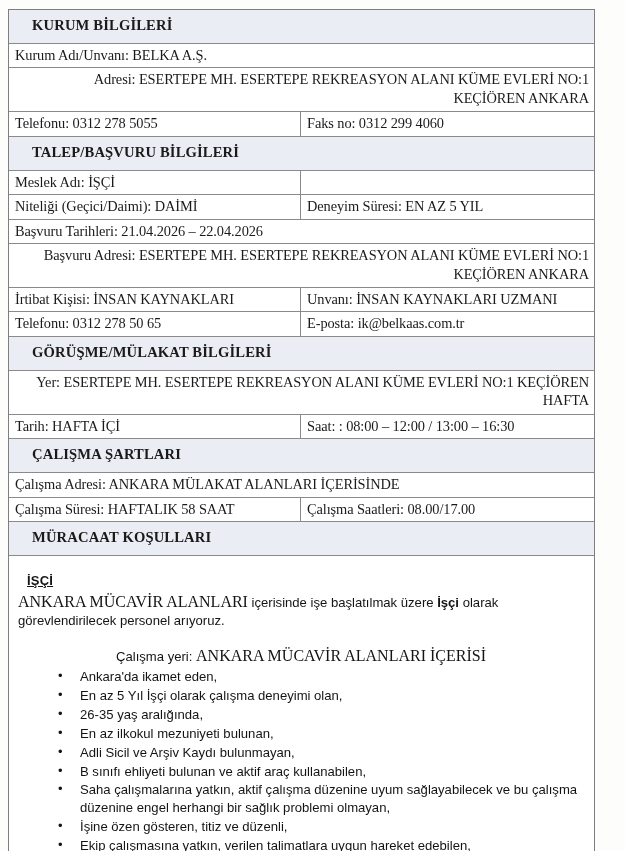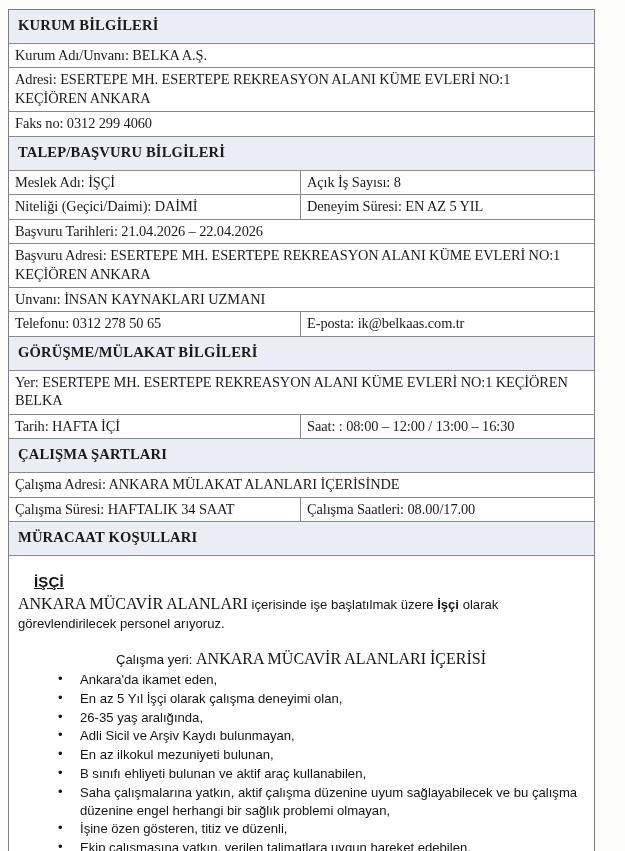--- a/index.html
+++ b/index.html
@@ -43,47 +43,47 @@
     flex: 1 1 auto;
     min-width: 0;
     letter-spacing: -0.1px;
   }
   .cell.left {
     flex: 0 0 292px;
     border-right: 1.1px solid #8a8a8c;
   }
   .cell.full { flex: 1 1 100%; }
   .cell.two-line { padding-bottom: 4px; }
-  .cell .l2 { display: block; }
+  .cell .l2 { display: block; text-align: right; }
 
   
   .sect {
     background: #ebedf4;
     border-bottom: 1.1px solid #8a8a8c;
-    padding: 7px 6px 9px 9px;
+    padding: 7px 6px 9px 23px;
     font-family: "Liberation Serif", serif;
     font-weight: bold;
     font-size: 14.6px;
     letter-spacing: 0.15px;
   }
 
   
   .body-block {
     padding: 16px 10px 14px 9px;
     font-family: "Liberation Sans", sans-serif;
     font-size: 13.1px;
     line-height: 1.36;
     color: #141414;
   }
   .job-title {
     font-weight: bold;
     text-decoration: underline;
-    font-size: 15px;
+    font-size: 13px;
     letter-spacing: 0.2px;
-    margin: 0 0 1px 16px;
+    margin: 0 0 1px 9px;
   }
   .intro { margin: 0 0 15px 0; max-width: 520px; }
   .serif { font-family: "Liberation Serif", serif; font-size: 16px; }
   .bold-u { font-weight: bold; }
   .workplace { margin: 12px 0 1px 0; text-align: center; }
   ul.reqs {
     margin: 0;
     padding: 0 0 0 40px;
     list-style: none;
   }
@@ -116,95 +116,96 @@
     </div>
 
     <div class="row">
       <div class="cell full two-line">
         <span class="l2">Adresi: ESERTEPE MH. ESERTEPE REKREASYON ALANI KÜME EVLERİ NO:1</span>
         <span class="l2">KEÇİÖREN ANKARA</span>
       </div>
     </div>
 
     <div class="row">
+      <div class="cell left">Telefonu: 0312 278 5055</div>
       <div class="cell">Faks no: 0312 299 4060</div>
     </div>
 
     <div class="sect">TALEP/BAŞVURU BİLGİLERİ</div>
 
     <div class="row">
       <div class="cell left">Meslek Adı: İŞÇİ</div>
-      <div class="cell">Açık İş Sayısı: 8</div>
     </div>
 
     <div class="row">
       <div class="cell left">Niteliği (Geçici/Daimi): DAİMİ</div>
       <div class="cell">Deneyim Süresi: EN AZ 5 YIL</div>
     </div>
 
     <div class="row">
       <div class="cell full">Başvuru Tarihleri: 21.04.2026 – 22.04.2026</div>
     </div>
 
     <div class="row">
       <div class="cell full two-line">
         <span class="l2">Başvuru Adresi: ESERTEPE MH. ESERTEPE REKREASYON ALANI KÜME EVLERİ NO:1</span>
         <span class="l2">KEÇİÖREN ANKARA</span>
       </div>
     </div>
 
     <div class="row">
+      <div class="cell left">İrtibat Kişisi: İNSAN KAYNAKLARI</div>
       <div class="cell">Unvanı: İNSAN KAYNAKLARI UZMANI</div>
     </div>
 
     <div class="row">
       <div class="cell left">Telefonu: 0312 278 50 65</div>
       <div class="cell">E-posta: ik@belkaas.com.tr</div>
     </div>
 
     <div class="sect">GÖRÜŞME/MÜLAKAT BİLGİLERİ</div>
 
     <div class="row">
       <div class="cell full two-line">
         <span class="l2">Yer: ESERTEPE MH. ESERTEPE REKREASYON ALANI KÜME EVLERİ NO:1 KEÇİÖREN</span>
-        <span class="l2">BELKA</span>
+        <span class="l2">HAFTA</span>
       </div>
     </div>
 
     <div class="row">
       <div class="cell left">Tarih: HAFTA İÇİ</div>
       <div class="cell">Saat: : 08:00 – 12:00 / 13:00 – 16:30</div>
     </div>
 
     <div class="sect">ÇALIŞMA ŞARTLARI</div>
 
     <div class="row">
       <div class="cell full">Çalışma Adresi: ANKARA MÜLAKAT ALANLARI İÇERİSİNDE</div>
     </div>
 
     <div class="row">
-      <div class="cell left">Çalışma Süresi: HAFTALIK 34 SAAT</div>
+      <div class="cell left">Çalışma Süresi: HAFTALIK 58 SAAT</div>
       <div class="cell">Çalışma Saatleri: 08.00/17.00</div>
     </div>
 
     <div class="sect">MÜRACAAT KOŞULLARI</div>
 
     <div class="body-block">
       <div class="job-title">İŞÇİ</div>
 
       <p class="intro"><span class="serif">ANKARA MÜCAVİR ALANLARI</span><span> içerisinde işe başlatılmak üzere </span><span class="bold-u">İşçi</span><span> olarak görevlendirilecek personel arıyoruz.</span></p>
 
       <p class="workplace"><span>Çalışma yeri: </span><span class="serif">ANKARA MÜCAVİR ALANLARI İÇERİSİ</span></p>
 
       <ul class="reqs">
         <li>Ankara'da ikamet eden,</li>
         <li>En az 5 Yıl İşçi olarak çalışma deneyimi olan,</li>
         <li>26-35 yaş aralığında,</li>
+        <li>En az ilkokul mezuniyeti bulunan,</li>
         <li>Adli Sicil ve Arşiv Kaydı bulunmayan,</li>
-        <li>En az ilkokul mezuniyeti bulunan,</li>
         <li>B sınıfı ehliyeti bulunan ve aktif araç kullanabilen,</li>
         <li>Saha çalışmalarına yatkın, aktif çalışma düzenine uyum sağlayabilecek ve bu çalışma düzenine engel herhangi bir sağlık problemi olmayan,</li>
         <li>İşine özen gösteren, titiz ve düzenli,</li>
         <li>Ekip çalışmasına yatkın, verilen talimatlara uygun hareket edebilen,</li>
       </ul>
 
     </div>
 
   </div>
 </div>

